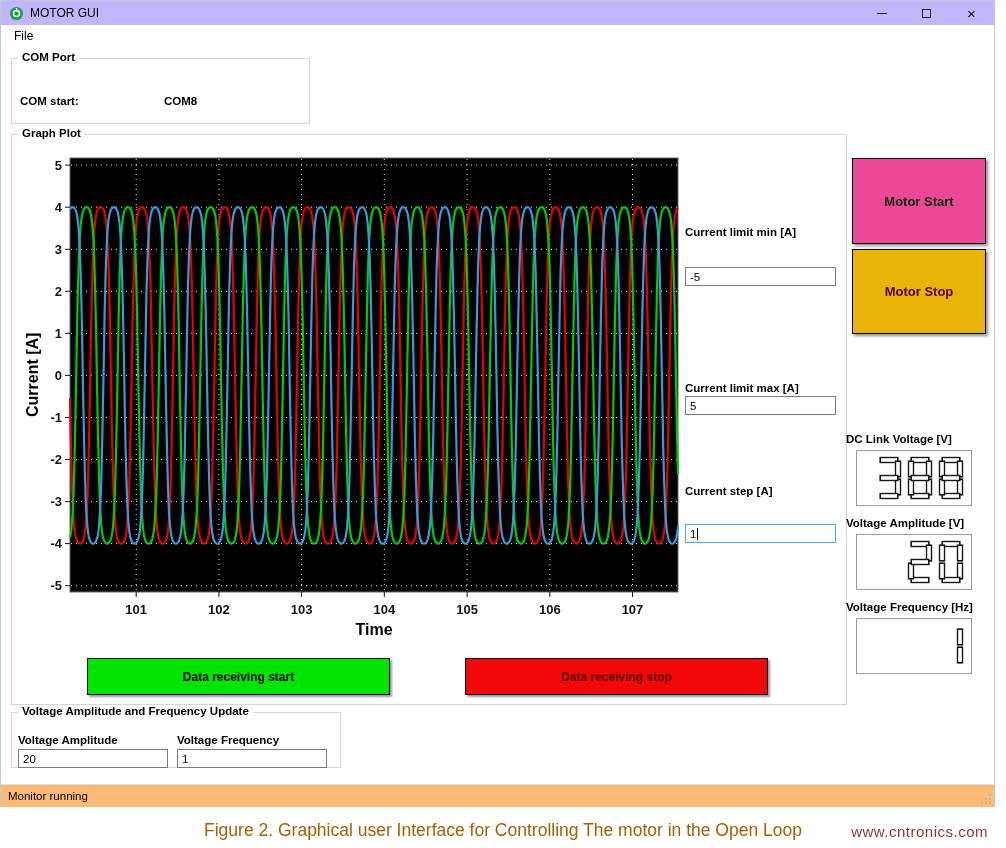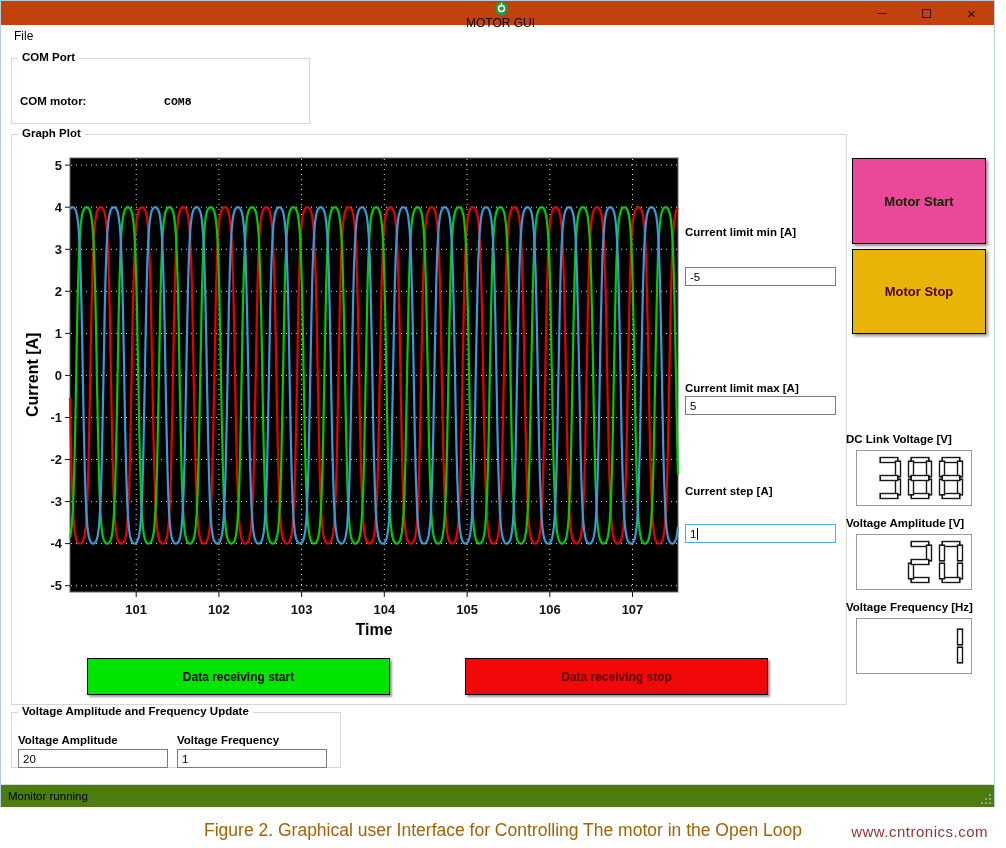--- a/index.html
+++ b/index.html
@@ -7,40 +7,40 @@
   body {
     width:1006px; height:848px; background:#ffffff; position:relative;
     font-family:"Liberation Sans", sans-serif; color:#000;
     overflow:hidden;
   }
   .window {
     position:absolute; left:0; top:0; width:995px; height:807px;
     background:#fff; border:1px solid #b9cadb;
   }
   
-  .titlebar { position:relative; height:24px; background:#c2410c; display:flex; align-items:center;flex-direction:column; }
+  .titlebar { position:relative; height:24px; background:#c4b5fd; display:flex; align-items:center; }
   .app-icon { margin-left:8px; width:15px; height:15px; flex:0 0 auto; }
   .title-text { margin-left:6px; font-size:12px; }
   .win-controls { position:absolute; right:0; top:0; height:24px; display:flex; }
   .win-btn { width:45px; height:24px; display:flex; align-items:center; justify-content:center; cursor:default; }
   .min-bar { width:10px; height:1px; background:#222; display:inline-block; }
   .max-box { width:9px; height:9px; border:1px solid #222; display:inline-block; }
   .close-x { font-size:15px; line-height:1; color:#111; }
   
   .menubar { height:21px; display:flex; align-items:center; padding-left:9px; }
   .menu-item { font-size:12px; padding:2px 4px; }
   
   .group { position:absolute; border:1px solid #d6d6d6; background:#fff; }
   .group-label { position:absolute; top:-8px; left:6px; background:#fff; padding:0 4px;
                  font-size:11.5px; font-weight:bold; white-space:nowrap; }
   #com-group    { left:10px; top:57px;  width:299px; height:66px; }
   #graph-group  { left:10px; top:133px; width:836px; height:571px; }
   #update-group { left:10px; top:711px; width:330px; height:56px; }
   .form-label { position:absolute; font-size:11.5px; font-weight:bold; white-space:nowrap; }
-  .static-value { position:absolute; font-size:11.5px; font-weight:bold;font-family:Liberation Mono, monospace; }
+  .static-value { position:absolute; font-size:11.5px; font-weight:bold; }
   
   #plot-svg { position:absolute; left:20px; top:19px; font-family:"Liberation Sans", sans-serif; }
   .ylabel { position:absolute; left:12px; top:110px; height:260px;
             writing-mode:vertical-rl; transform:rotate(180deg);
             font-size:16px; font-weight:bold; text-align:center; }
   .xlabel { position:absolute; left:58px; top:486px; width:608px; text-align:center;
             font-size:16px; font-weight:bold; }
   
   .big-btn { position:absolute; top:523px; width:303px; height:37px;
              border:1px solid #000; font-weight:bold; font-size:12px;
@@ -58,21 +58,21 @@
              font-size:11.5px; padding:1px 4px; display:flex; align-items:center; cursor:text; }
   .textbox.focused { border:1px solid #46b1e6; }
   .caret { width:1px; height:12px; background:#000; margin-left:1px; animation:blink 1.1s steps(1) infinite; }
   @keyframes blink { 50% { opacity:0; } }
   
   .display-box { position:absolute; left:855px; width:116px; height:56px;
                  background:#fff; border:1px solid #9a9a9a; }
   .disp-label { position:absolute; left:845px; font-size:11.5px; font-weight:bold; white-space:nowrap; }
   
   .statusbar { position:absolute; left:0; top:783px; width:100%; height:23px;
-               border-top:1px solid #dcdcdc; background:#4d7c0f;
+               border-top:1px solid #dcdcdc; background:#fdba74;
                display:flex; align-items:center; padding-left:7px; font-size:11.5px; }
   .resize-grip { position:absolute; right:2px; bottom:2px; width:12px; height:12px; }
   
   .caption-row { position:absolute; left:0; top:812px; width:1006px; height:36px; }
   .caption { position:absolute; left:0; top:8px; width:100%; text-align:center;
              font-size:17.5px; font-weight:normal; color:#a16207; }
   .watermark { position:absolute; right:18px; top:11px; font-size:15px;
                color:#7f1d1d; opacity:.9; letter-spacing:.5px; }
 </style>
 </head>
@@ -99,21 +99,21 @@
         </div>
     </div>
   </div>
 
   <div class="menubar">
     <span class="menu-item">File</span>
   </div>
 
   <div class="group" id="com-group">
     <span class="group-label">COM Port</span>
-    <span class="form-label" style="left:8px; top:36px;">COM motor:</span>
+    <span class="form-label" style="left:8px; top:36px;">COM start:</span>
     <span class="static-value" style="left:152px; top:36px;">COM8</span>
   </div>
 
   <div class="group" id="graph-group">
     <span class="group-label">Graph Plot</span>
     <div class="ylabel">Current [A]</div>
     <svg id="plot-svg" width="680" height="474">
         <rect x="38" y="4" width="608" height="434" fill="#000000" stroke="#666" stroke-width="1"></rect>
         <line x1="39" x2="645" y1="11.1" y2="11.1" stroke="#ffffff" stroke-width="1" stroke-dasharray="1 4" opacity="0.9"></line>
         <line x1="33" x2="38" y1="11.1" y2="11.1" stroke="#111" stroke-width="1"></line>

